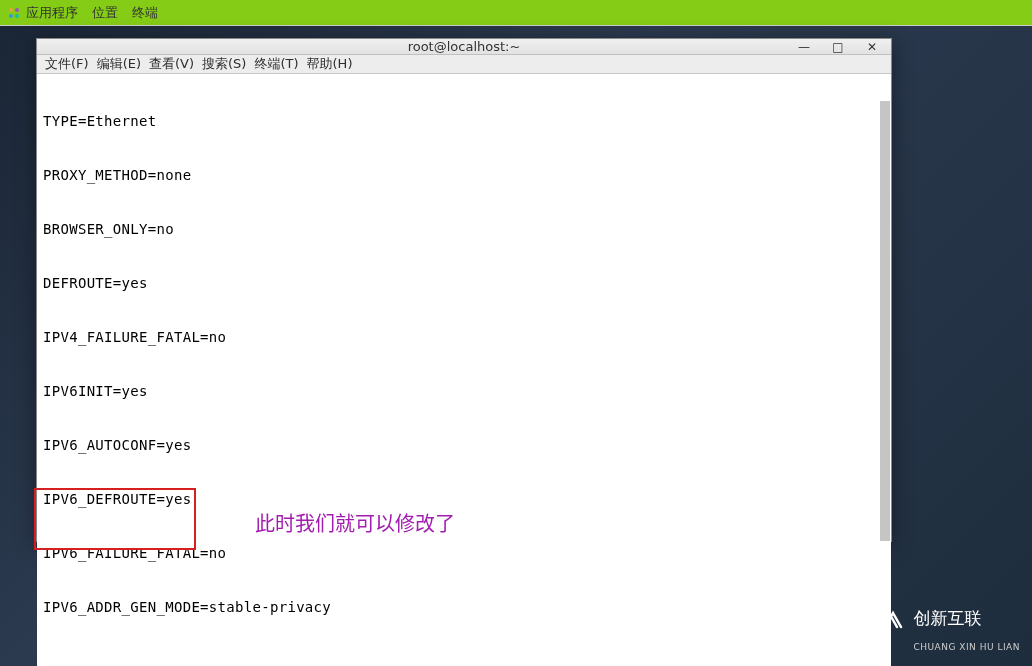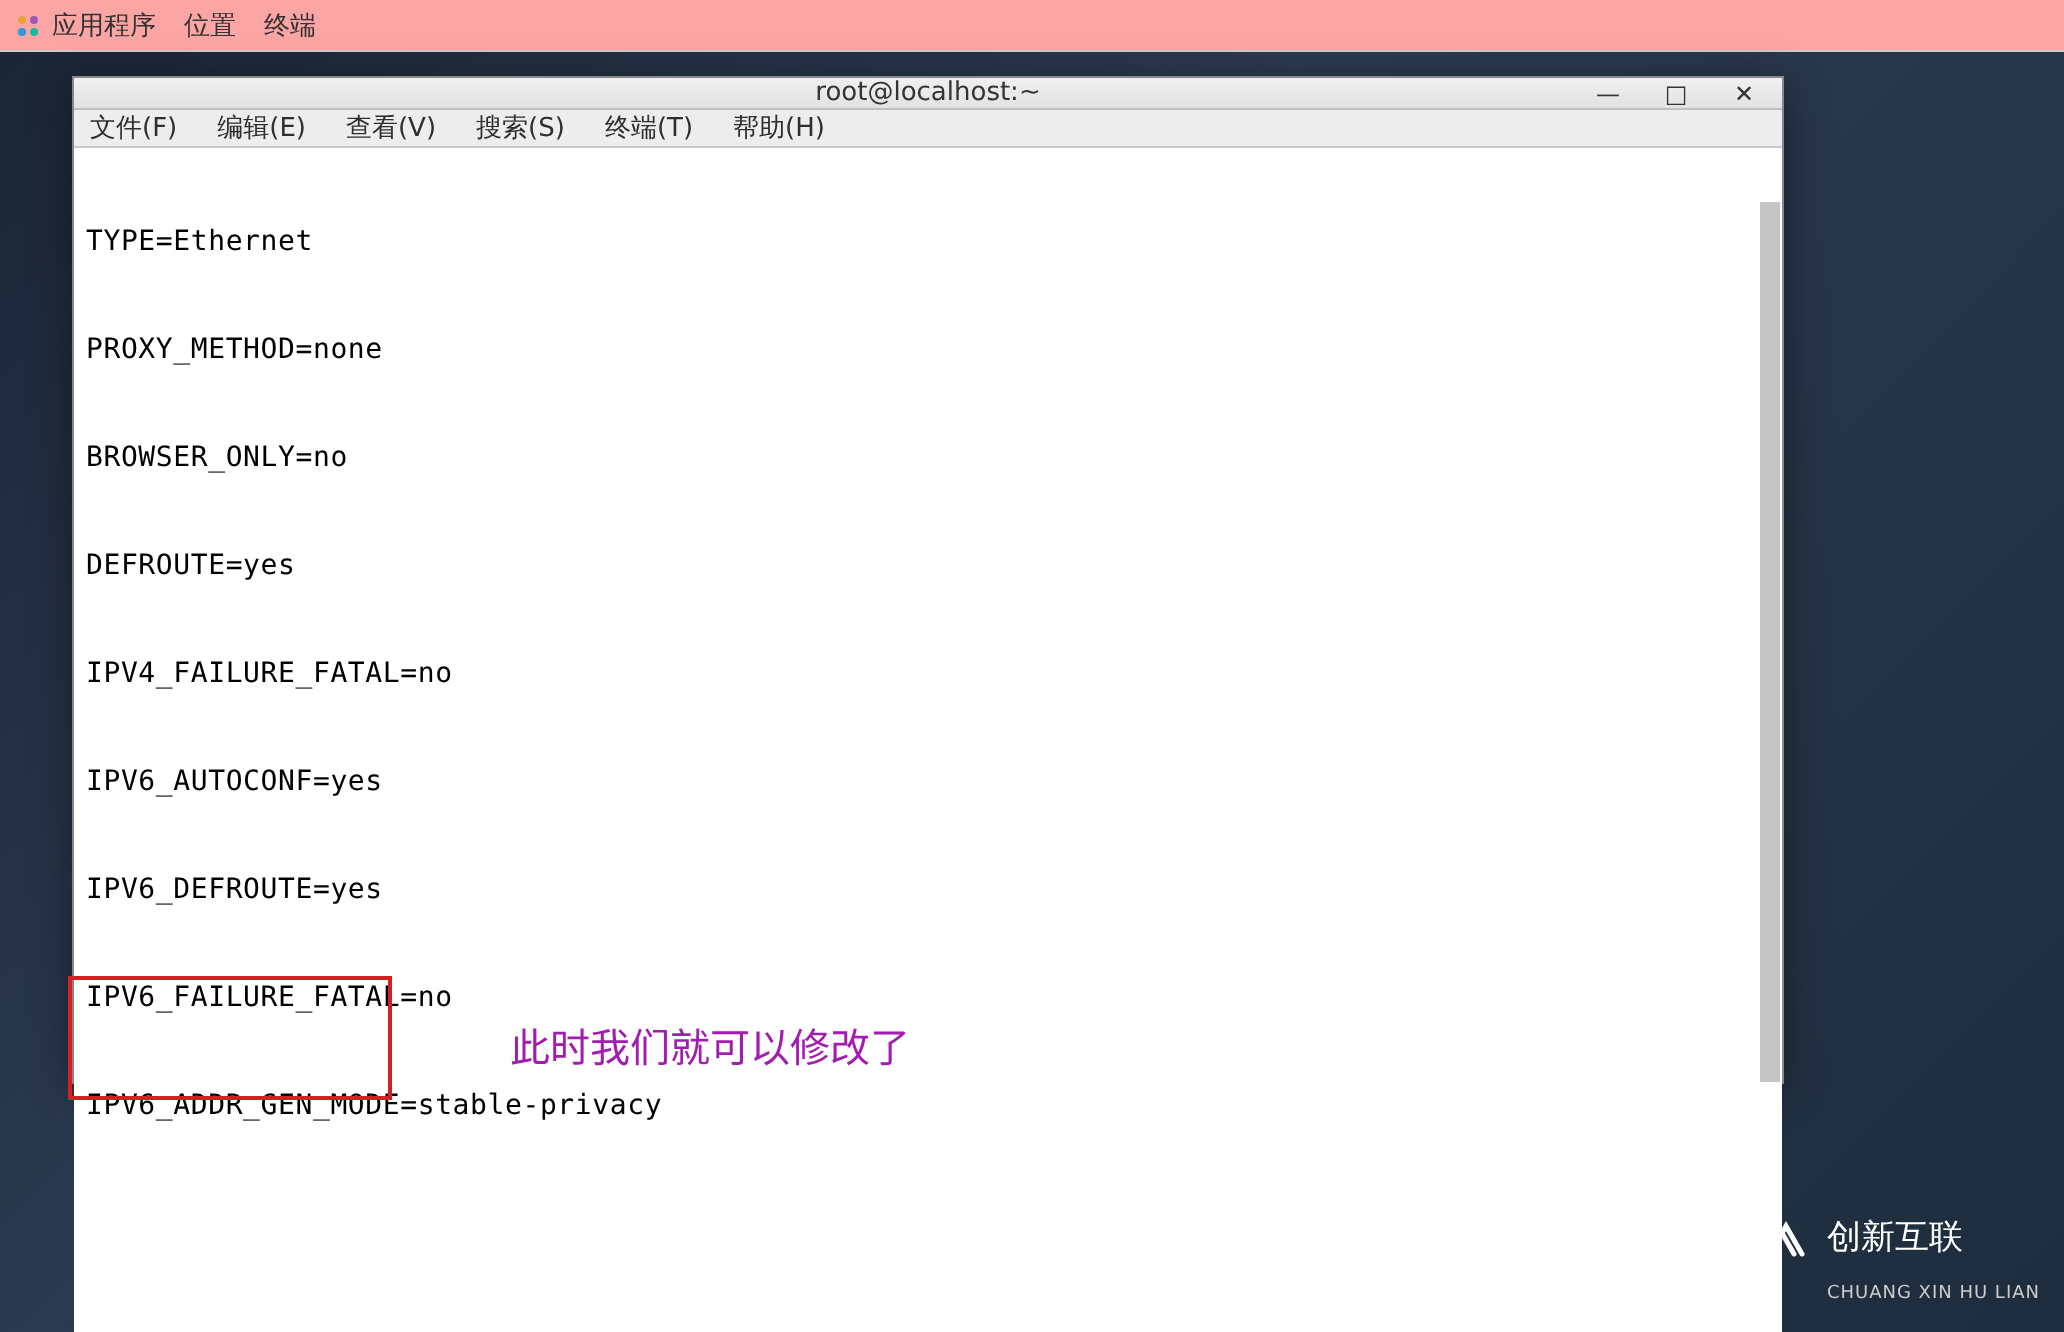--- a/index.html
+++ b/index.html
@@ -6,21 +6,21 @@
     body {
       width: 1032px;
       height: 666px;
       background: linear-gradient(135deg, #1a2535 0%, #2b3a4f 40%, #1e2d3d 100%);
       font-family: "DejaVu Sans", "Noto Sans", sans-serif;
       overflow: hidden;
       position: relative;
     }
     .top-panel {
       height: 26px;
-      background: #fca5a5;
+      background: #84cc16;
       border-bottom: 1px solid #ccc;
       display: flex;
       align-items: center;
       padding: 0 6px;
       gap: 14px;
       font-size: 13px;
       color: #333;
     }
     .panel-icon {
       width: 16px; height: 16px;
@@ -66,21 +66,21 @@
       font-size: 12px;
       color: #333;
     }
     .menu-bar {
       height: 24px;
       background: #ededed;
       border-bottom: 1px solid #c8c8c8;
       display: flex;
       align-items: center;
       padding: 0 8px;
-      gap: 20px;
+      gap: 8px;
       font-size: 13px;
       color: #2e2e2e;
     }
     .menu-item { cursor: pointer; }
     .term-content {
       flex: 1;
       background: #ffffff;
       font-family: "DejaVu Sans Mono", monospace;
       font-size: 14px;
       line-height: 18px;
@@ -177,20 +177,21 @@
     <span class="menu-item">搜索(S)</span>
     <span class="menu-item">终端(T)</span>
     <span class="menu-item">帮助(H)</span>
   </div>
   <div class="term-content">
     <div class="term-line">TYPE=Ethernet</div>
     <div class="term-line">PROXY_METHOD=none</div>
     <div class="term-line">BROWSER_ONLY=no</div>
     <div class="term-line">DEFROUTE=yes</div>
     <div class="term-line">IPV4_FAILURE_FATAL=no</div>
+    <div class="term-line">IPV6INIT=yes</div>
     <div class="term-line">IPV6_AUTOCONF=yes</div>
     <div class="term-line">IPV6_DEFROUTE=yes</div>
     <div class="term-line">IPV6_FAILURE_FATAL=no</div>
     <div class="term-line">IPV6_ADDR_GEN_MODE=stable-privacy</div>
     
     
     
     
     
     

